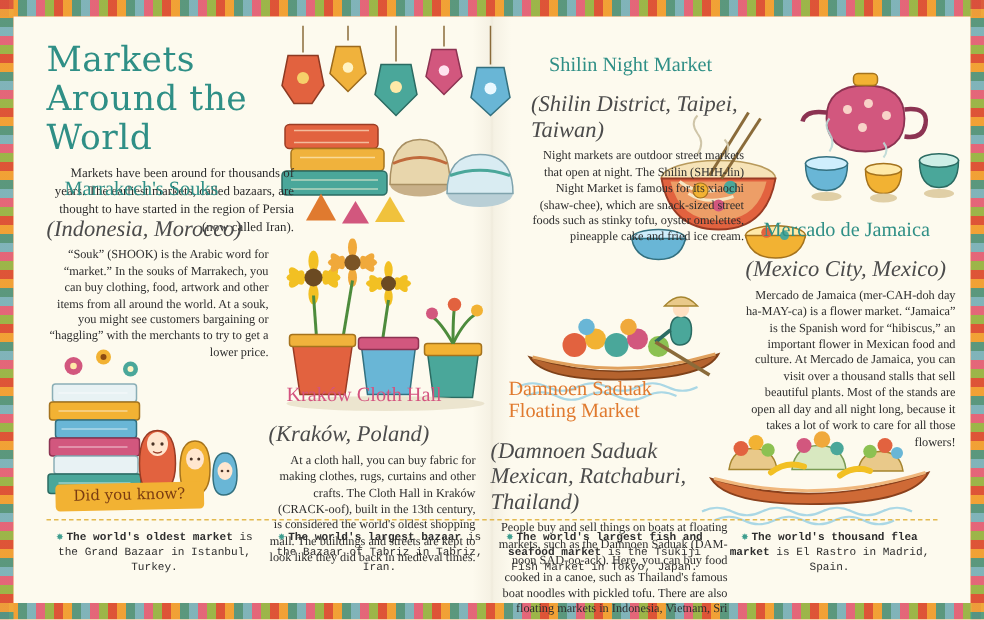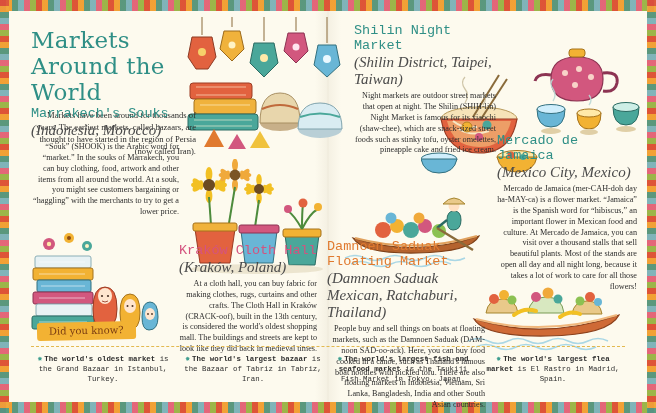--- a/index.html
+++ b/index.html
@@ -81,25 +81,25 @@
 
   h1.main-title {
     font-family: "DejaVu Serif", serif;
     font-size: 23px;
     font-weight: normal;
     color: #2f8f86;
     margin: 0 0 5px 0;
     letter-spacing: .3px;
   }
   h2.sec-title {
-    font-family: Liberation Mono, monospace;
+    font-family: Liberation Serif, serif;
     font-size: 13.5px;
     font-weight: normal;
     color: #2f8f86;
-    margin: 0;
+    margin: 12px;
     line-height: 1.12;
   }
   h2.sec-title.pink { color: #d4537f; }
   h2.sec-title.orange { color: #e07a2f; }
   .sec-sub {
     font-family: "Liberation Serif", serif;
     font-style: italic;
     font-size: 15px;
     color: #4b4b4b;
     margin: 1px 0 3px 0;
@@ -535,19 +535,19 @@
         <div class="fact">
           <span class="star">✸</span><b>The world's oldest market</b><span> is the Grand Bazaar in Istanbul, Turkey.</span>
         </div>
         <div class="fact">
           <span class="star">✸</span><b>The world's largest bazaar</b><span> is the Bazaar of Tabriz in Tabriz, Iran.</span>
         </div>
         <div class="fact">
           <span class="star">✸</span><b>The world's largest fish and seafood market</b><span> is the Tsukiji Fish Market in Tokyo, Japan.</span>
         </div>
         <div class="fact">
-          <span class="star">✸</span><b>The world's largest flea market</b><span> is El Rastro in Madrid, Spain.</span>
+          <span class="star">✸</span><b>The world's thousand flea market</b><span> is El Rastro in Madrid, Spain.</span>
         </div>
       </div>
     </div>
 
   </div>
 </div>
 
 </body></html>

